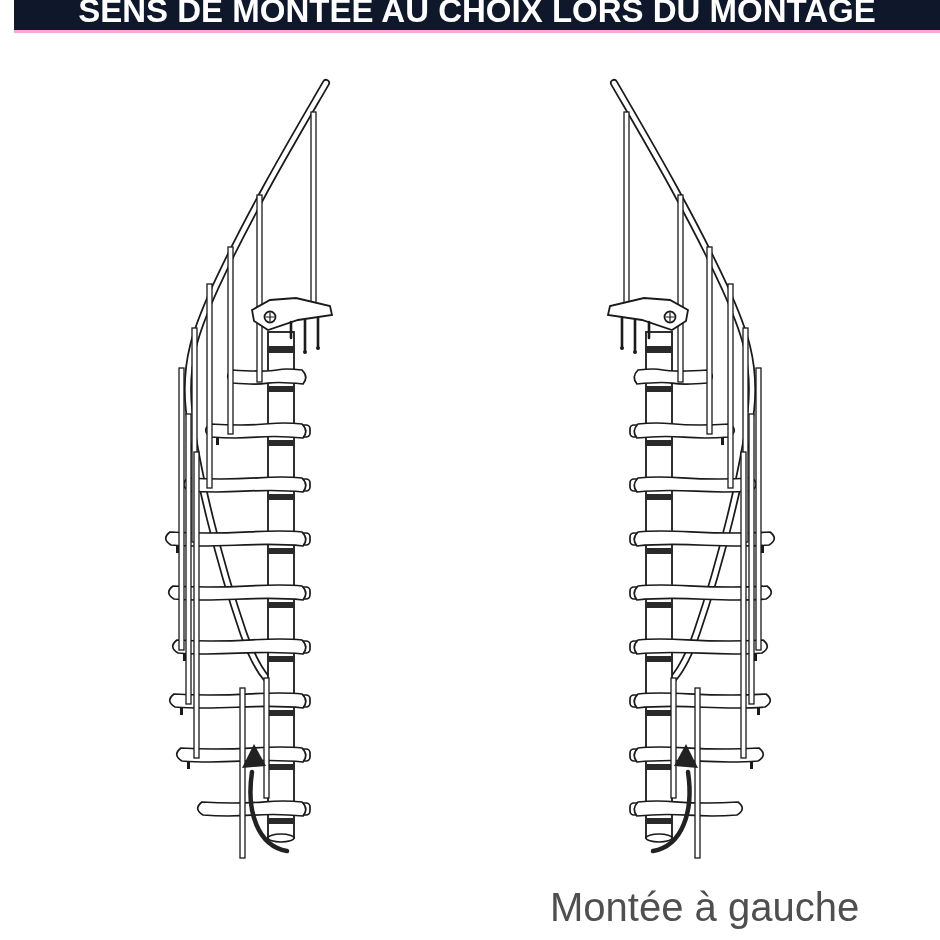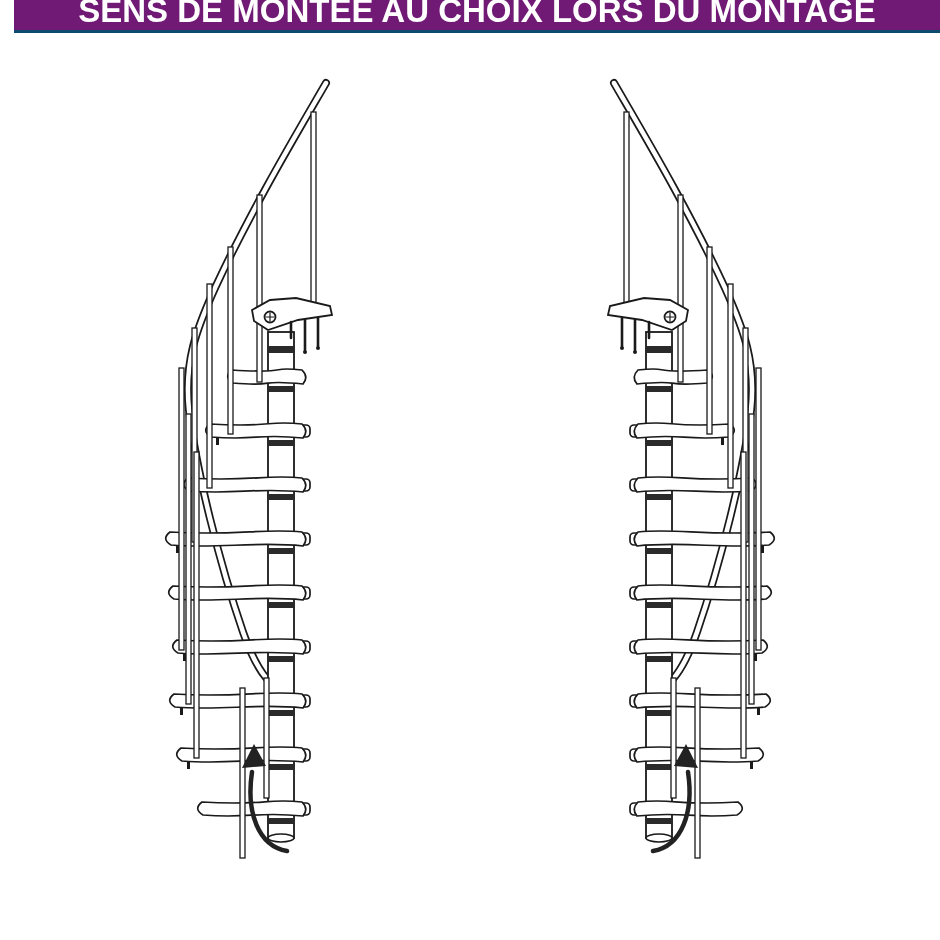--- a/index.html
+++ b/index.html
@@ -6,22 +6,22 @@
   .stage{
     position:relative;
     width:940px;height:940px;
     background:#ffffff;
     overflow:hidden;
     font-family:"Liberation Sans", sans-serif;
   }
   .header{
     position:absolute;left:14px;top:0;right:0;
     height:30px;
-    background:#701a75;
-    border-bottom:3px solid #0c4a6e;
+    background:#0f172a;
+    border-bottom:3px solid #f9a8d4;
     overflow:hidden;
   }
   .header-title{
     position:absolute;top:-6px;left:0;right:0;
     text-align:center;
     font-size:33px;font-weight:bold;line-height:1;
     color:#ffffff;
     white-space:nowrap;
     letter-spacing:0px;
   }
@@ -142,14 +142,15 @@
 
     <g transform="translate(940,0) scale(-1,1)">
       <use href="#stair-art"></use>
     </g>
     <g transform="translate(940,0) scale(-1,1)">
       <use href="#ascent-arrow"></use>
     </g>
   </svg>
 
 
+  <div class="caption caption-right">Montée à gauche</div>
 
 </div>
 
 </body></html>

